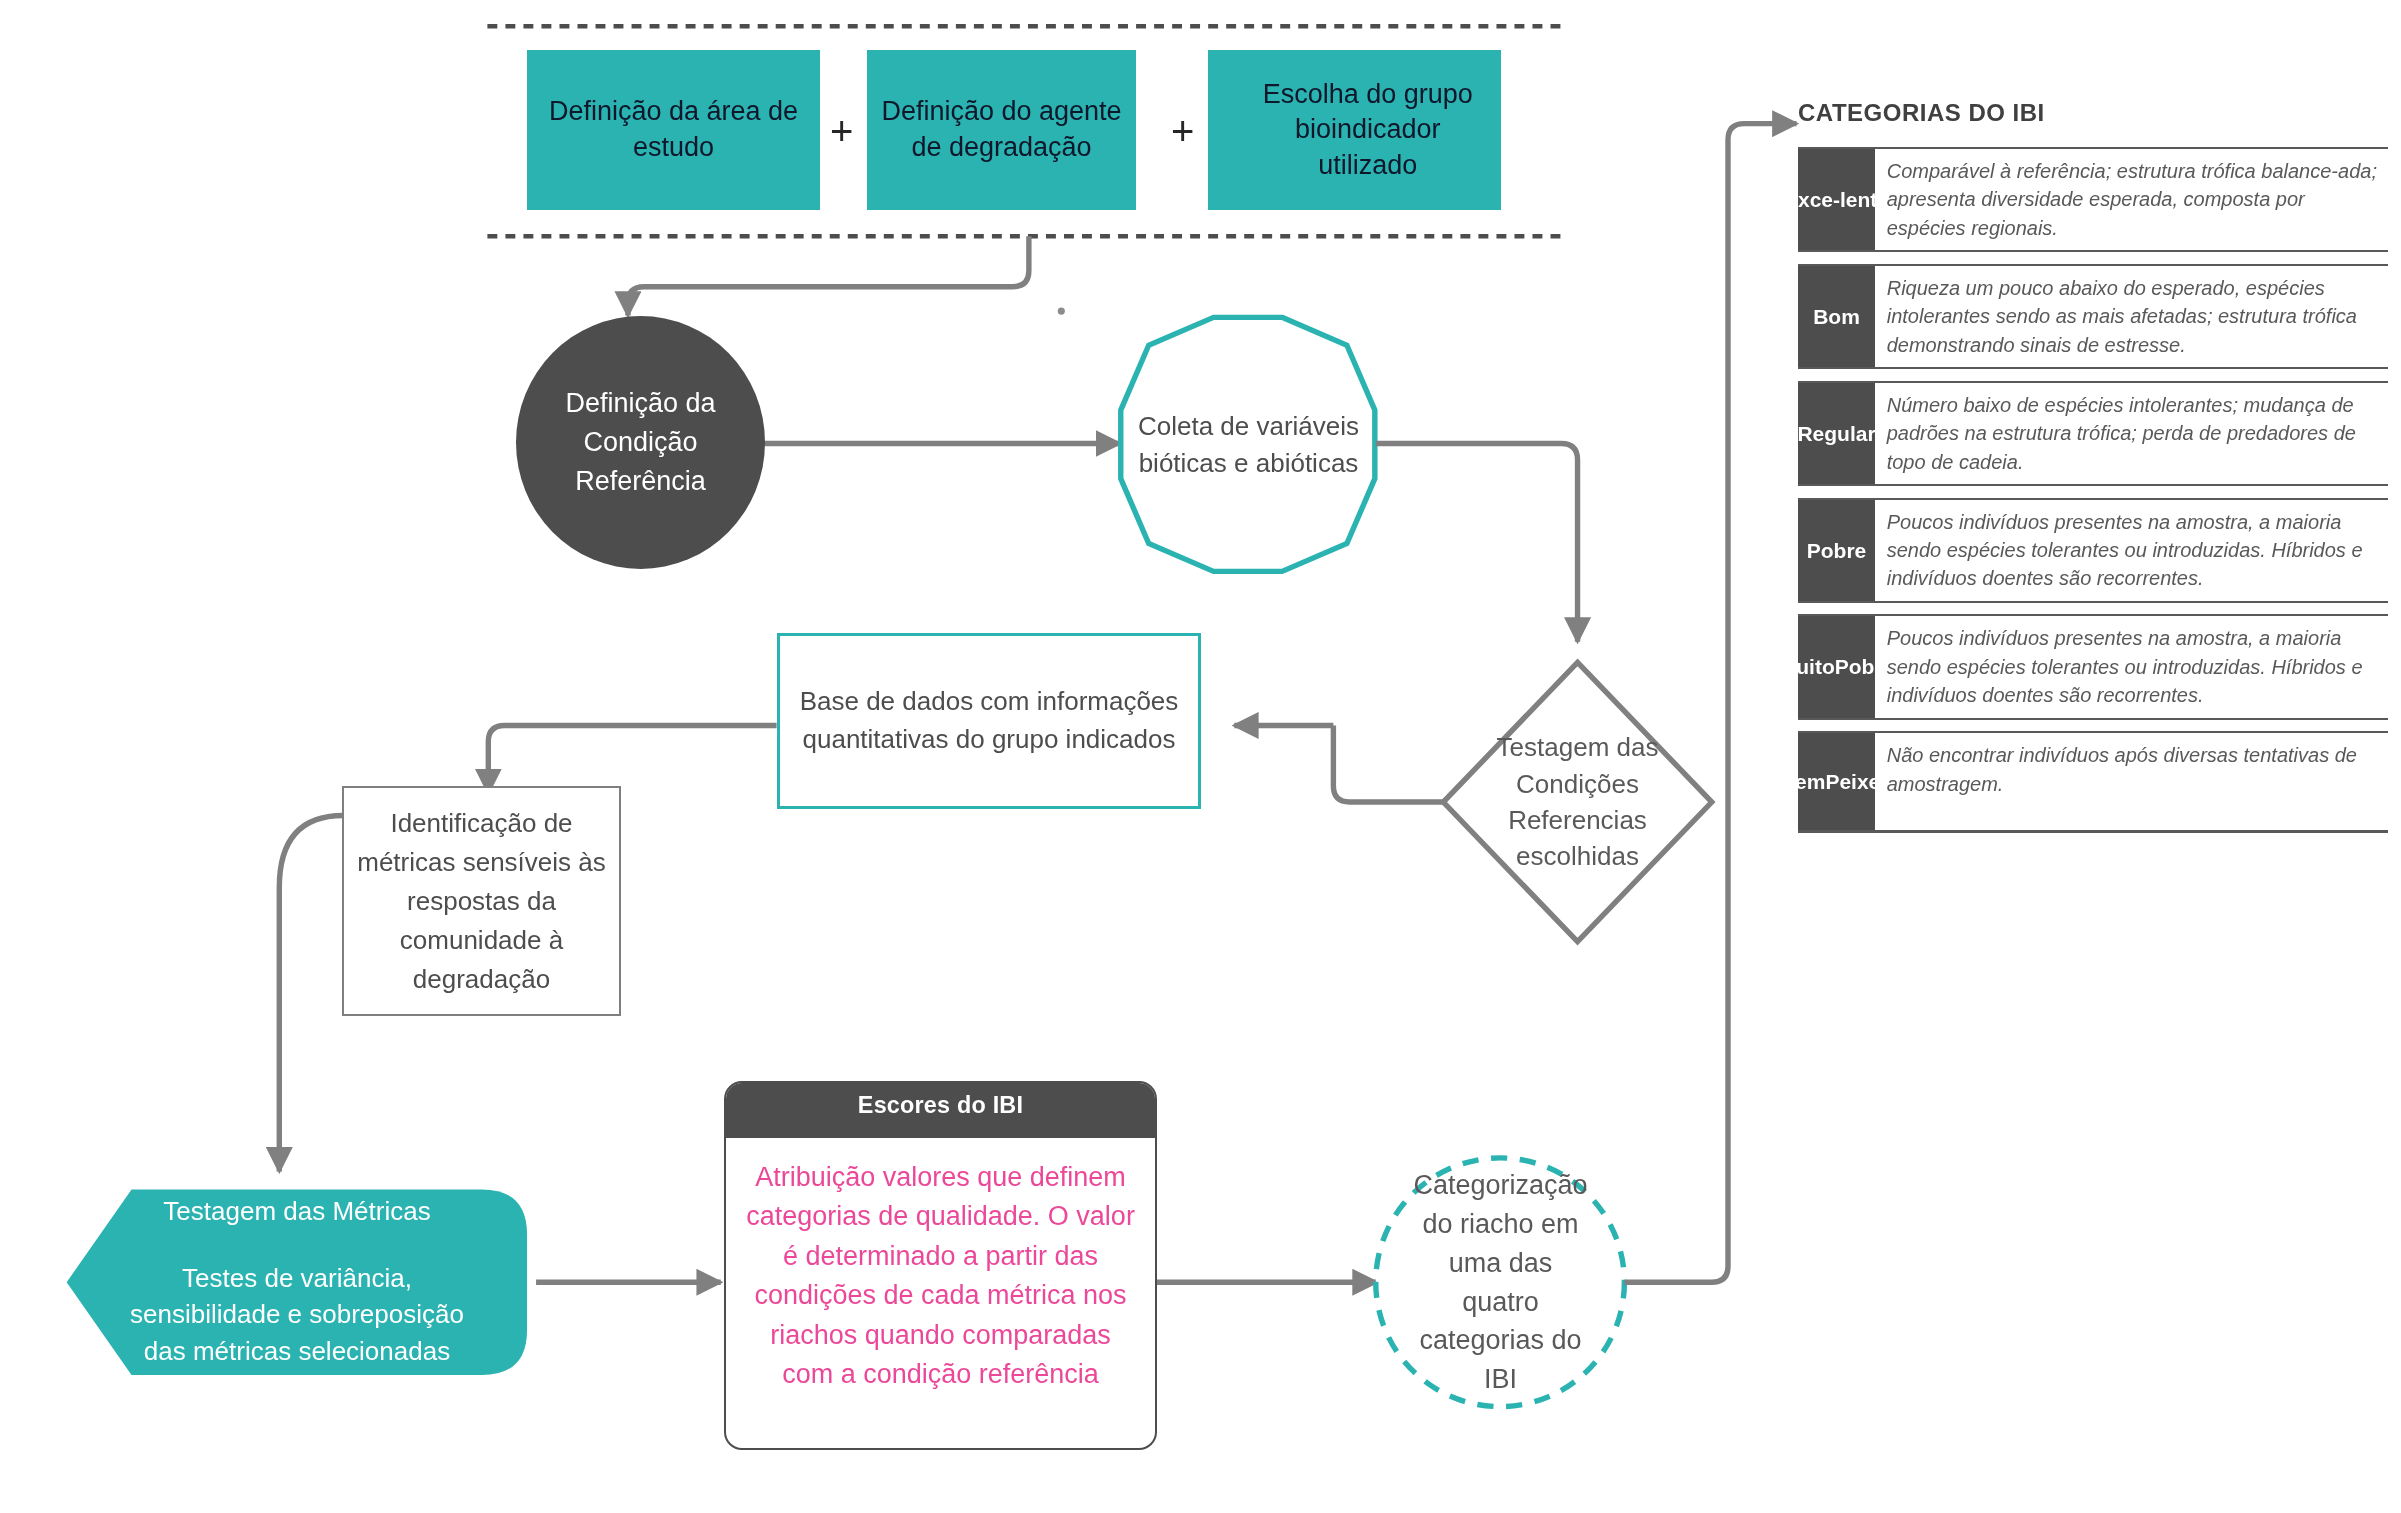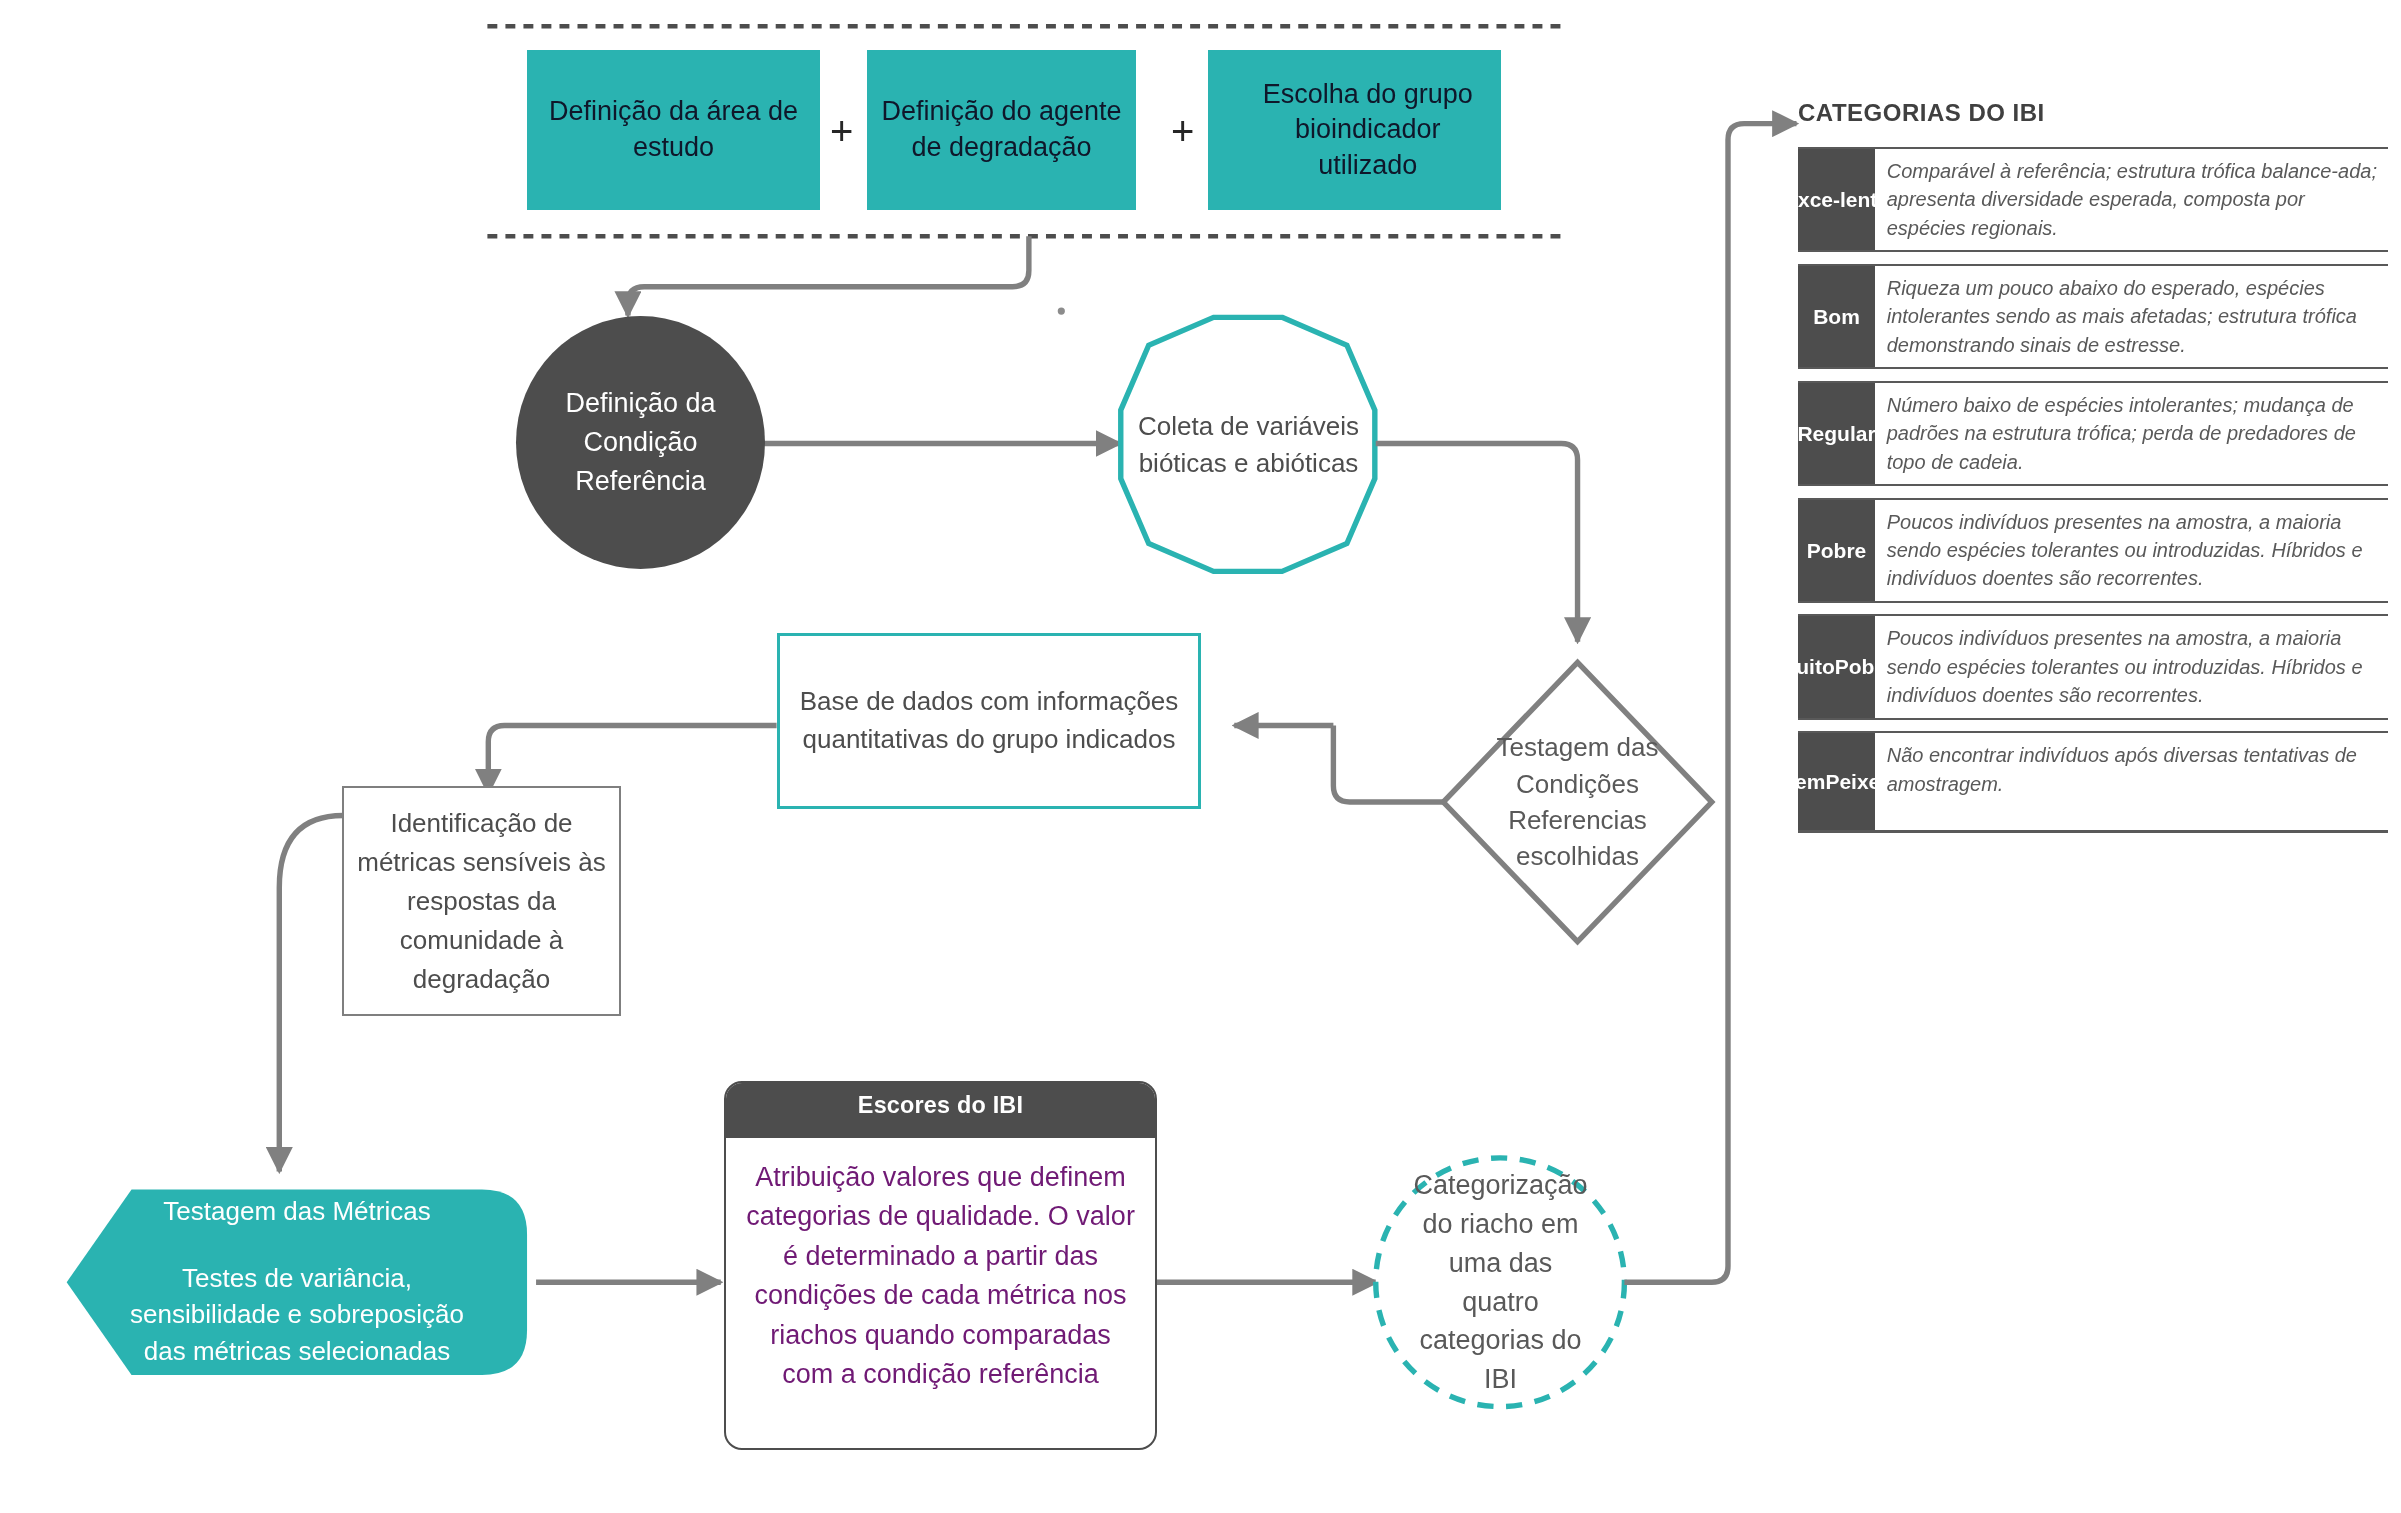--- a/index.html
+++ b/index.html
@@ -134,21 +134,21 @@
   .card-header {
     background: #4D4D4D;
     color: #ffffff;
     font-size: 23.4px;
     font-weight: bold;
     text-align: center;
     padding: 9px 0 19px;
     letter-spacing: 0.2px;
   }
   .card-body {
-    color: #701a75;
+    color: #ec4899;
     font-size: 27px;
     line-height: 1.46;
     text-align: center;
     padding: 20px 20px 9px;
   }
 
   
   .dashed-circle-text {
     position: absolute;
     left: 0; top: 0;

